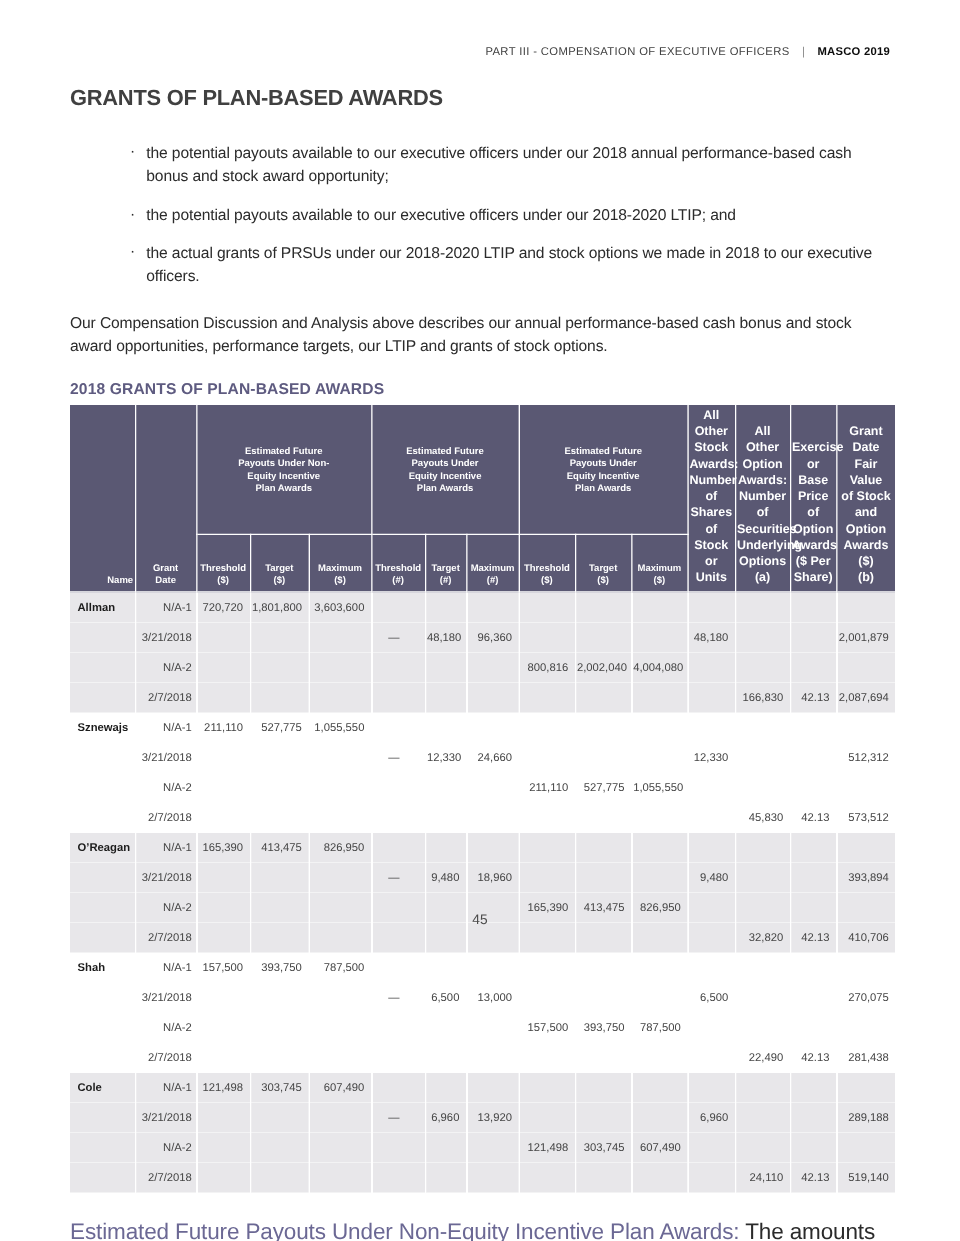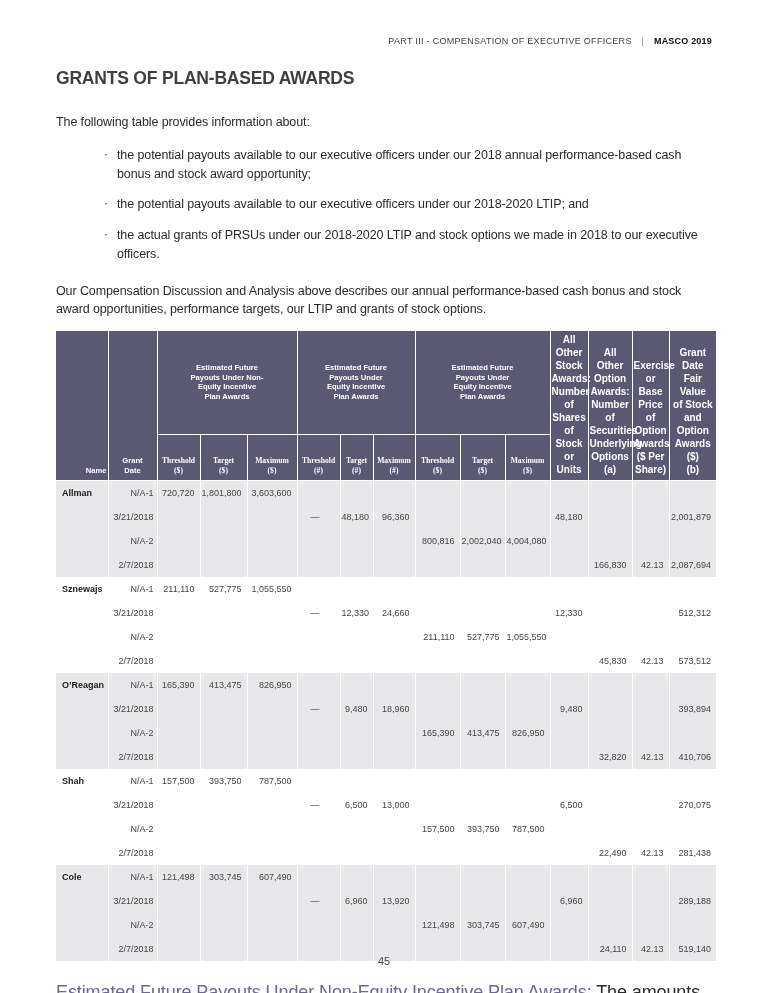--- a/index.html
+++ b/index.html
@@ -3,21 +3,21 @@
 <meta charset="utf-8">
 <style>
   html,body { margin:0; padding:0; background:#ffffff; }
   body {
     width:768px; height:993px;
     font-family:"Liberation Sans", sans-serif;
     color:#2e2e2e;
     position:relative;
     overflow:hidden;
   }
-  .page { box-sizing:border-box; width:768px; height:993px; padding:36px 56px 0 56px; position:relative; }
+  .page { box-sizing:border-box; width:768px; height:768px; padding:36px 56px 0 56px; position:relative; }
 
   
   .running-header {
     text-align:right; font-size:9px; letter-spacing:.3px; color:#3f3f3f;
     margin-bottom:22px; white-space:nowrap;
   }
   .running-header .divider { color:#8a8a8a; margin:0 7px; }
   .running-header .brand { font-weight:bold; color:#0d0d0d; letter-spacing:.2px; }
 
   h1.page-title {
@@ -38,21 +38,21 @@
   table.awards th, table.awards td { box-sizing:border-box; }
 
   thead th {
     background:#5a5873; color:#ffffff; font-weight:bold;
     font-size:7.6px; line-height:1.3; letter-spacing:0;
     text-align:center; vertical-align:bottom;
     border:1px solid #ffffff; padding:2px 1px 4px 1px;
     white-space:pre-line;
   }
   thead tr.group-row th { height:74px; }
-  thead tr.sub-row th { height:33px;font-family:Liberation Serif, serif; }
+  thead tr.sub-row th { height:33px; }
   thead th.h-name { text-align:right; padding-left:6px; border-left:none; }
   thead th.no-top { border-top:none; }
   thead th.no-right { border-right:none; }
   thead th.group { vertical-align:middle; padding-bottom:2px; }
   thead th.tall { font-size:10px; padding-bottom:4px; }
 
   tbody td {
     height:24px; font-size:9px; color:#454545;
     text-align:right; padding:0 5px 0 1px;
     border-left:1px solid #ffffff; background:#ffffff;
@@ -77,39 +77,39 @@
 <div class="page">
 
   <div class="running-header">
     <span>PART III - COMPENSATION OF EXECUTIVE OFFICERS</span>
     <span class="divider">|</span>
     <span class="brand">MASCO 2019</span>
   </div>
 
   <h1 class="page-title">GRANTS OF PLAN-BASED AWARDS</h1>
 
-  <p class="body-text">The following table provides information about:</p>
 
   <ul class="bullet-list">
     <li>
       <span class="bullet">·</span>
       <span>the potential payouts available to our executive officers under our 2018 annual performance-based cash bonus and stock award opportunity;</span>
     </li>
     <li>
       <span class="bullet">·</span>
       <span>the potential payouts available to our executive officers under our 2018-2020 LTIP; and</span>
     </li>
     <li>
       <span class="bullet">·</span>
       <span>the actual grants of PRSUs under our 2018-2020 LTIP and stock options we made in 2018 to our executive officers.</span>
     </li>
   </ul>
 
   <p class="body-text">Our Compensation Discussion and Analysis above describes our annual performance-based cash bonus and stock award opportunities, performance targets, our LTIP and grants of stock options.</p>
 
+  <h2 class="table-title">2018 GRANTS OF PLAN-BASED AWARDS</h2>
 
   <table class="awards">
     <colgroup>
       <col style="width:52px">
         <col style="width:49px">
       <col style="width:43px">
         <col style="width:47px">
         <col style="width:50px">
       <col style="width:43px">
         <col style="width:33px">

